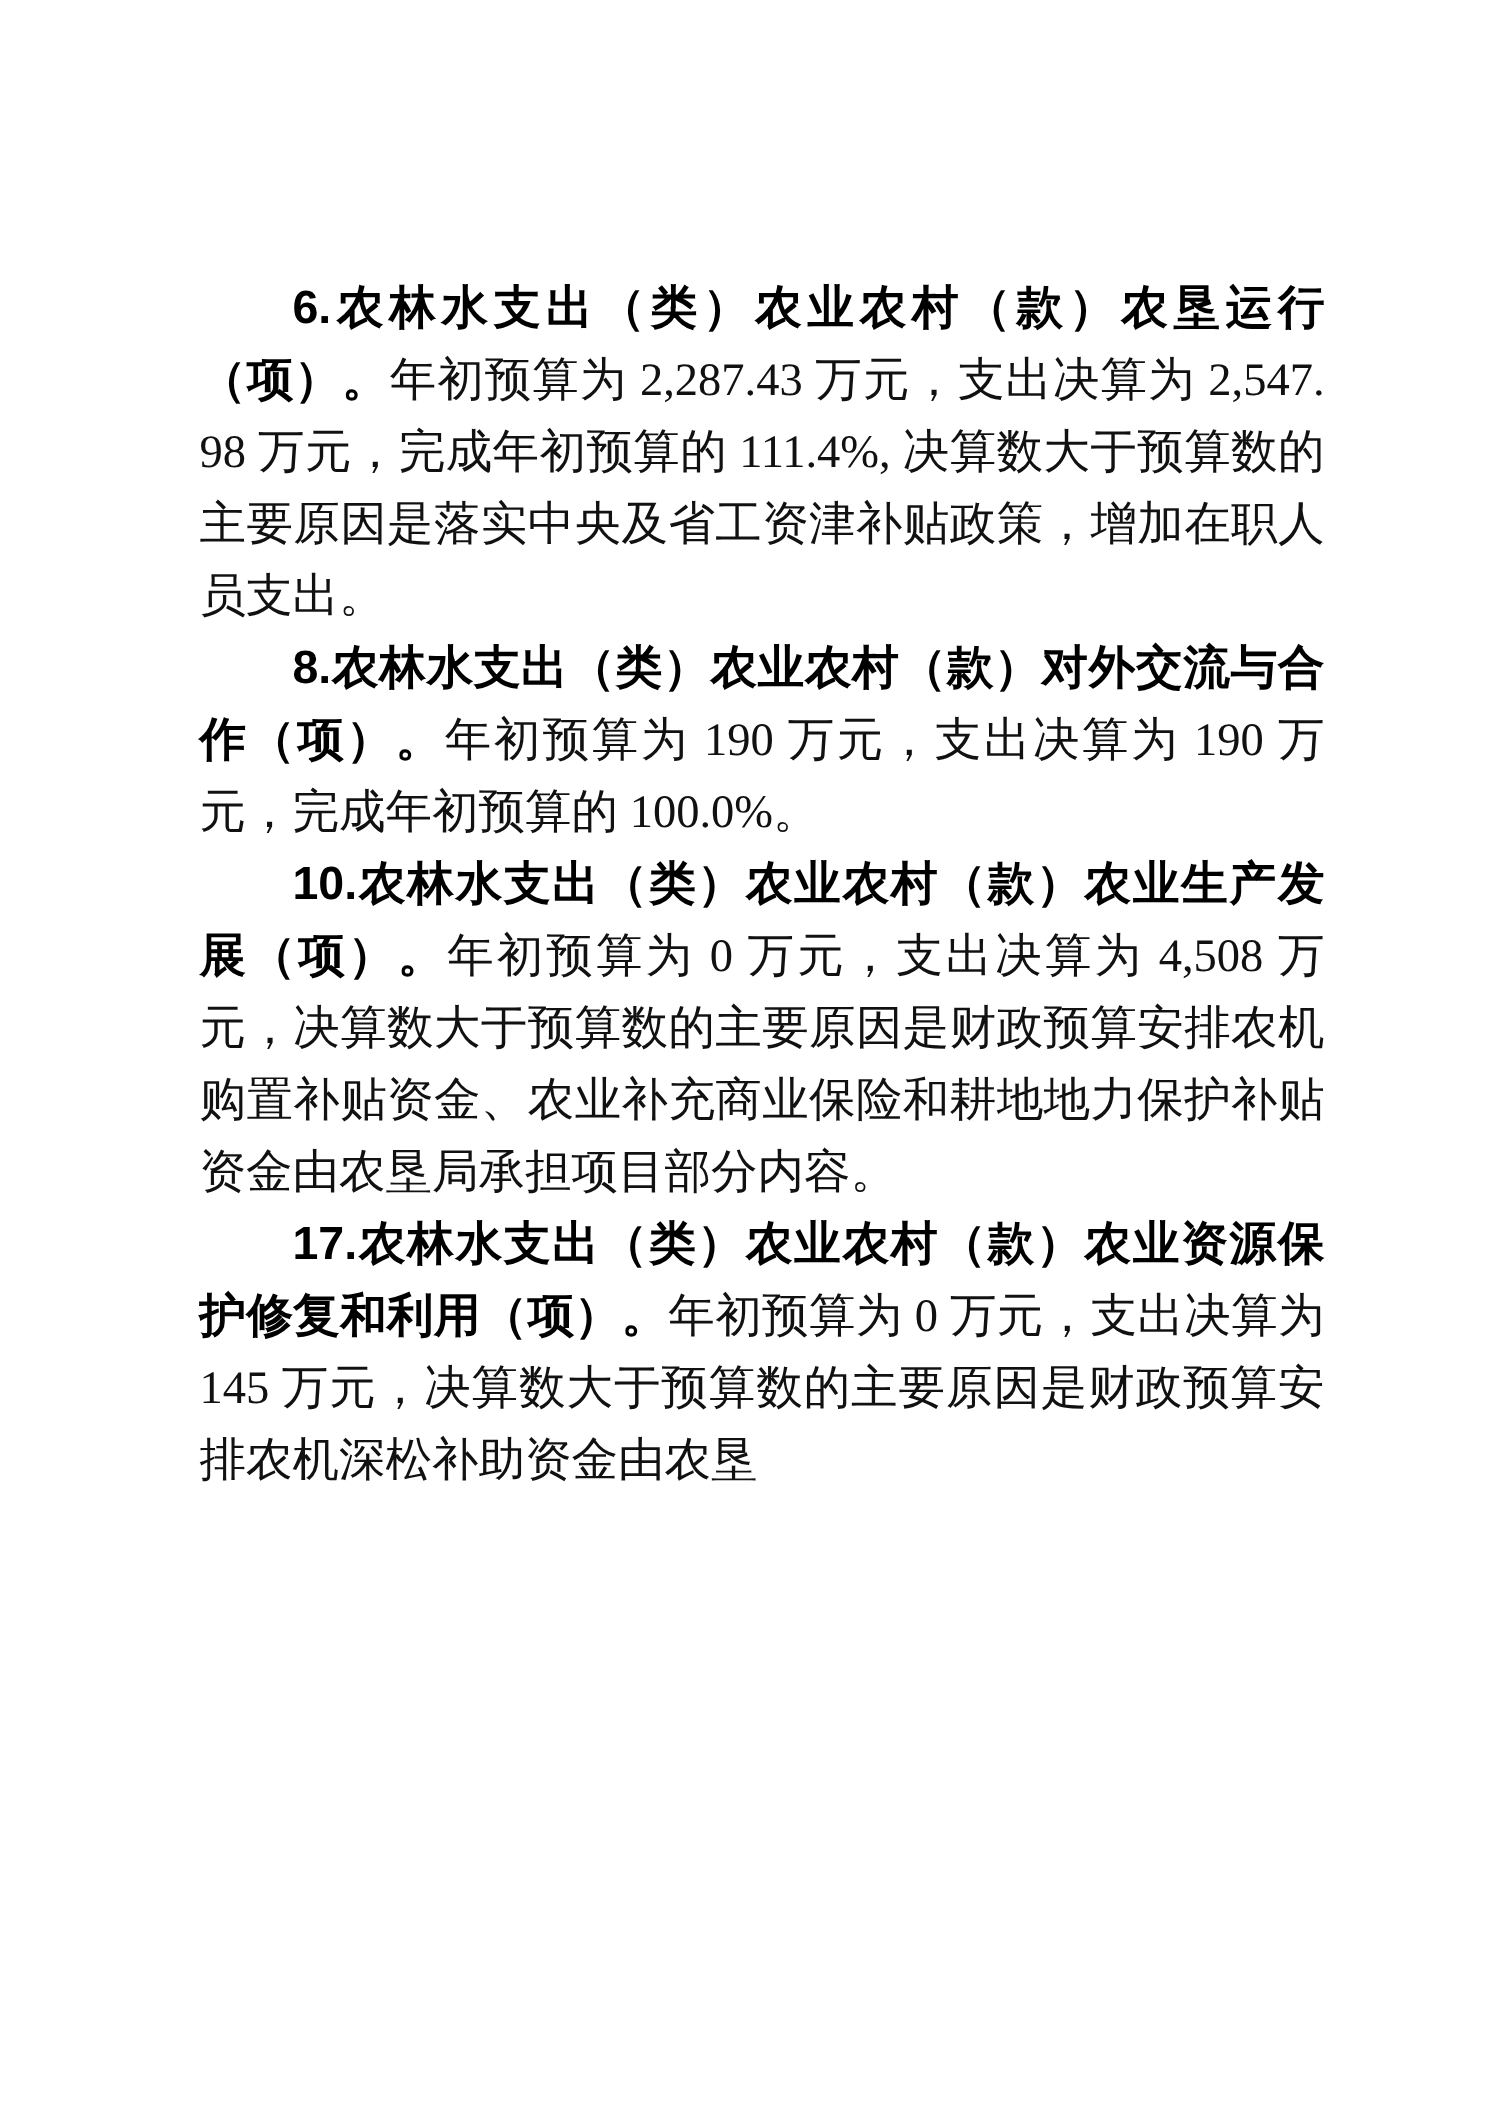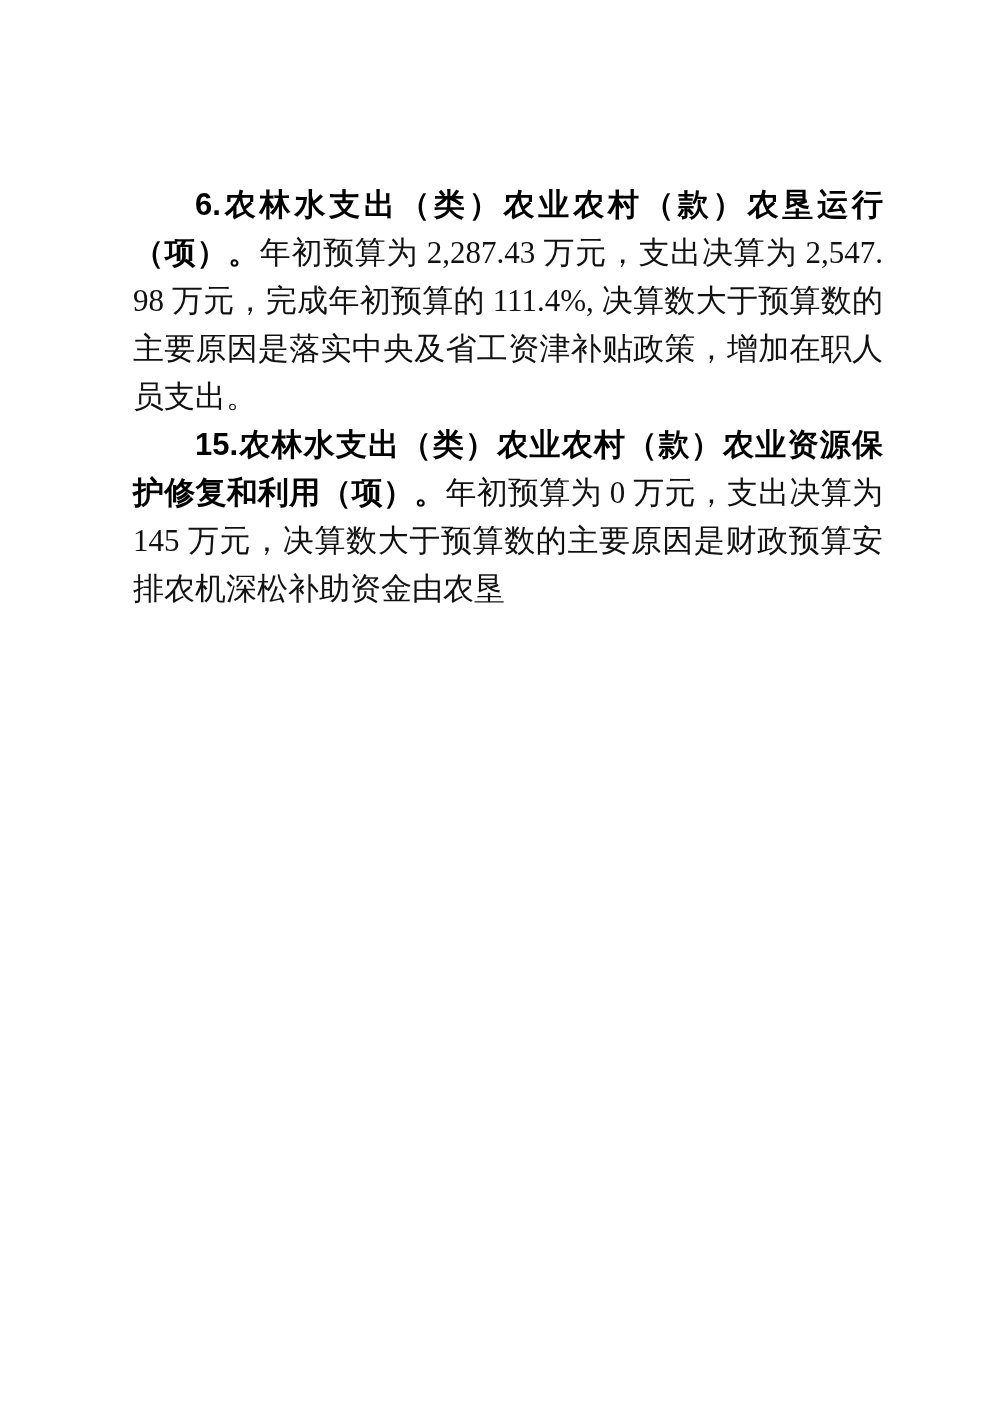--- a/index.html
+++ b/index.html
@@ -52,21 +52,23 @@
 </style>
 </head>
 <body>
 
 <div class="page">
   <div class="content">
 
     <p class="para"><span class="para-heading">6.农林水支出（类）农业农村（款）农垦运行（项）。</span><span class="para-body">年初预算为 2,287.43 万元，支出决算为 2,547.98 万元，完成年初预算的 111.4%, 决算数大于预算数的主要原因是落实中央及省工资津补贴政策，增加在职人员支出。</span></p>
 
 
+    <p class="para"><span class="para-heading">8.农林水支出（类）农业农村（款）对外交流与合作（项）。</span><span class="para-body">年初预算为 190 万元，支出决算为 190 万元，完成年初预算的 100.0%。</span></p>
 
 
+    <p class="para"><span class="para-heading">10.农林水支出（类）农业农村（款）农业生产发展（项）。</span><span class="para-body">年初预算为 0 万元，支出决算为 4,508 万元，决算数大于预算数的主要原因是财政预算安排农机购置补贴资金、农业补充商业保险和耕地地力保护补贴资金由农垦局承担项目部分内容。</span></p>
 
-    <p class="para"><span class="para-heading">15.农林水支出（类）农业农村（款）农业资源保护修复和利用（项）。</span><span class="para-body">年初预算为 0 万元，支出决算为 145 万元，决算数大于预算数的主要原因是财政预算安排农机深松补助资金由农垦</span></p>
+    <p class="para"><span class="para-heading">17.农林水支出（类）农业农村（款）农业资源保护修复和利用（项）。</span><span class="para-body">年初预算为 0 万元，支出决算为 145 万元，决算数大于预算数的主要原因是财政预算安排农机深松补助资金由农垦</span></p>
 
   </div>
 
   <div class="page-number">—17—</div>
 </div>
 
 </body></html>

